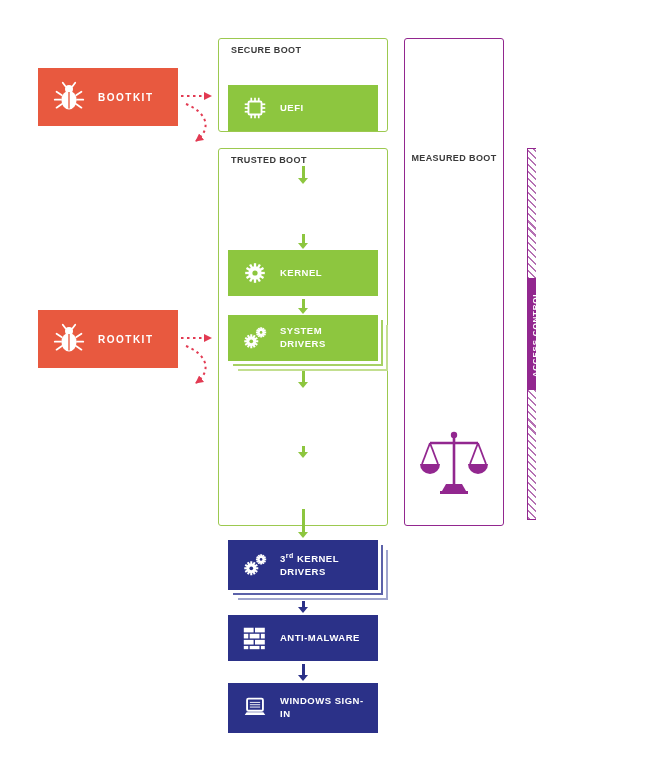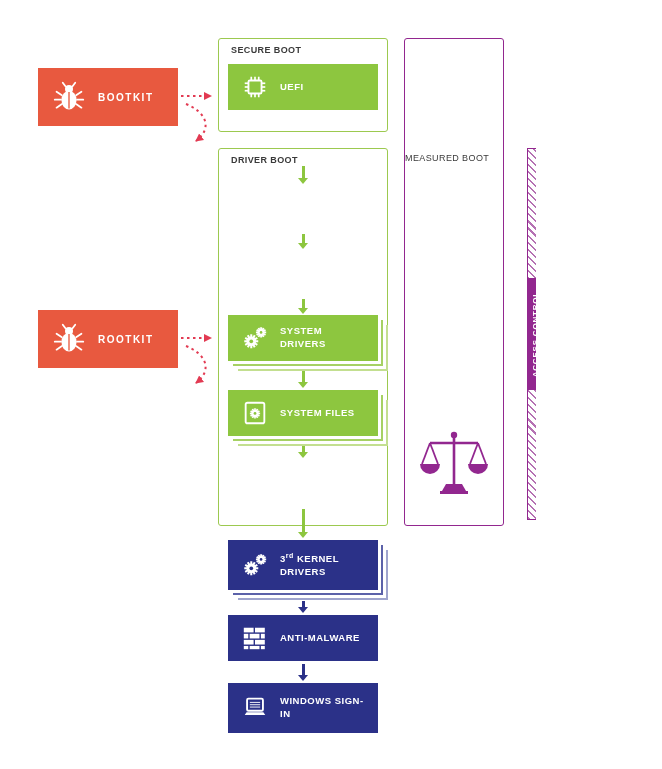--- a/index.html
+++ b/index.html
@@ -6,22 +6,22 @@
   .canvas{position:relative;width:536px;height:769px;background:#fff;overflow:hidden;
           font-family:"Liberation Sans",sans-serif;}
 
   
   .cbox{position:absolute;border:1px solid;border-radius:3px;background:#fff;box-sizing:border-box;}
   .cbox.secure{left:218px;top:38px;width:170px;height:94px;border-color:#9cc94f;}
   .cbox.trusted{left:218px;top:148px;width:170px;height:378px;border-color:#9cc94f;}
   .cbox.measured{left:404px;top:38px;width:100px;height:488px;border-color:#92278f;}
   .ctitle{position:absolute;left:12px;top:6px;font-size:9px;font-weight:bold;
           letter-spacing:.4px;color:#3a3a3a;white-space:nowrap;}
-  .mtitle{position:absolute;left:0;top:114px;width:100%;text-align:left;font-size:9px;
-          font-weight:normal;letter-spacing:.4px;color:#3a3a3a;}
+  .mtitle{position:absolute;left:0;top:114px;width:100%;text-align:center;font-size:9px;
+          font-weight:bold;letter-spacing:.4px;color:#3a3a3a;}
 
   
   .node{position:absolute;width:150px;height:46px;display:flex;align-items:center;gap:11px;
         padding:0 6px 0 13px;box-sizing:border-box;z-index:2;}
   .node.green{background:#8dc63f;}
   .node.navy{background:#2b3188;}
   .node.h50{height:50px;}
   .node.stack-green{box-shadow:3px 3px 0 #fff,5px 5px 0 #a6d164,8px 8px 0 #fff,10px 10px 0 #c3df90;align-items:center;}
   .node.stack-navy{box-shadow:3px 3px 0 #fff,5px 5px 0 #5c62a9,8px 8px 0 #fff,10px 10px 0 #a0a5cd;}
   .nlabel{color:#fff;font-size:9.5px;font-weight:bold;letter-spacing:.5px;line-height:1.35;max-width:84px;}
@@ -63,28 +63,28 @@
 </head>
 <body>
 
 <div class="canvas">
 
   <div class="cbox secure">
     <span class="ctitle">SECURE BOOT</span>
   </div>
 
   <div class="cbox trusted">
-    <span class="ctitle">DRIVER BOOT</span>
+    <span class="ctitle">TRUSTED BOOT</span>
   </div>
 
   <div class="cbox measured">
     <span class="mtitle">MEASURED BOOT</span>
   </div>
 
-  <div class="node green" style="left:228px;top:64px">
+  <div class="node green" style="left:228px;top:85px">
     <span class="nicon">
       <svg viewBox="0 0 30 30" class="on-green">
         <rect x="8" y="8" width="14" height="14" rx="1.5" fill="none" stroke="#fff" stroke-width="2"></rect>
         <g stroke="#fff" stroke-width="1.8">
           <line x1="11" y1="4" x2="11" y2="8"></line>
             <line x1="15" y1="4" x2="15" y2="8"></line>
             <line x1="19" y1="4" x2="19" y2="8"></line>
           <line x1="11" y1="22" x2="11" y2="26"></line>
             <line x1="15" y1="22" x2="15" y2="26"></line>
             <line x1="19" y1="22" x2="19" y2="26"></line>
@@ -94,20 +94,37 @@
           <line x1="22" y1="11" x2="26" y2="11"></line>
             <line x1="22" y1="15" x2="26" y2="15"></line>
             <line x1="22" y1="19" x2="26" y2="19"></line>
         </g>
       </svg>
     </span>
     <span class="nlabel">UEFI</span>
   </div>
 
 
+  <div class="node green" style="left:228px;top:250px">
+    <span class="nicon">
+      <svg viewBox="0 0 30 30" class="on-green">
+        <g stroke="#fff" stroke-width="2.5">
+          <line x1="15" y1="4.5" x2="15" y2="25.5"></line>
+          <line x1="15" y1="4.5" x2="15" y2="25.5" transform="rotate(30 15 15)"></line>
+          <line x1="15" y1="4.5" x2="15" y2="25.5" transform="rotate(60 15 15)"></line>
+          <line x1="15" y1="4.5" x2="15" y2="25.5" transform="rotate(90 15 15)"></line>
+          <line x1="15" y1="4.5" x2="15" y2="25.5" transform="rotate(120 15 15)"></line>
+          <line x1="15" y1="4.5" x2="15" y2="25.5" transform="rotate(150 15 15)"></line>
+        </g>
+        <circle cx="15" cy="15" r="7.2" fill="#fff"></circle>
+        <circle cx="15" cy="15" r="2.8" class="hole"></circle>
+      </svg>
+    </span>
+    <span class="nlabel">KERNEL</span>
+  </div>
 
   <div class="node green stack-green" style="left:228px;top:315px">
     <span class="nicon">
       <svg viewBox="0 0 30 30" class="on-green">
         <g stroke="#fff" stroke-width="2.2">
           <line x1="11" y1="11" x2="11" y2="26"></line>
           <line x1="11" y1="11" x2="11" y2="26" transform="rotate(30 11 18.5)"></line>
           <line x1="11" y1="11" x2="11" y2="26" transform="rotate(60 11 18.5)"></line>
           <line x1="11" y1="11" x2="11" y2="26" transform="rotate(90 11 18.5)"></line>
           <line x1="11" y1="11" x2="11" y2="26" transform="rotate(120 11 18.5)"></line>
@@ -123,38 +140,20 @@
           <line x1="21.5" y1="3.5" x2="21.5" y2="14.5" transform="rotate(120 21.5 9)"></line>
           <line x1="21.5" y1="3.5" x2="21.5" y2="14.5" transform="rotate(150 21.5 9)"></line>
         </g>
         <circle cx="21.5" cy="9" r="3.6" fill="#fff"></circle>
         <circle cx="21.5" cy="9" r="1.4" class="hole"></circle>
       </svg>
     </span>
     <span class="nlabel">SYSTEM DRIVERS</span>
   </div>
 
-  <div class="node green stack-green" style="left:228px;top:390px">
-    <span class="nicon">
-      <svg viewBox="0 0 30 30" class="on-green">
-        <rect x="5" y="4" width="20" height="22" rx="2" fill="none" stroke="#fff" stroke-width="2"></rect>
-        <g stroke="#fff" stroke-width="1.8">
-          <line x1="15" y1="10" x2="15" y2="21"></line>
-          <line x1="15" y1="10" x2="15" y2="21" transform="rotate(30 15 15.5)"></line>
-          <line x1="15" y1="10" x2="15" y2="21" transform="rotate(60 15 15.5)"></line>
-          <line x1="15" y1="10" x2="15" y2="21" transform="rotate(90 15 15.5)"></line>
-          <line x1="15" y1="10" x2="15" y2="21" transform="rotate(120 15 15.5)"></line>
-          <line x1="15" y1="10" x2="15" y2="21" transform="rotate(150 15 15.5)"></line>
-        </g>
-        <circle cx="15" cy="15.5" r="3.8" fill="#fff"></circle>
-        <circle cx="15" cy="15.5" r="1.5" class="hole"></circle>
-      </svg>
-    </span>
-    <span class="nlabel">SYSTEM FILES</span>
-  </div>
 
 
   <div class="node navy h50 stack-navy" style="left:228px;top:540px">
     <span class="nicon">
       <svg viewBox="0 0 30 30" class="on-navy">
         <g stroke="#fff" stroke-width="2.2">
           <line x1="11" y1="11" x2="11" y2="26"></line>
           <line x1="11" y1="11" x2="11" y2="26" transform="rotate(30 11 18.5)"></line>
           <line x1="11" y1="11" x2="11" y2="26" transform="rotate(60 11 18.5)"></line>
           <line x1="11" y1="11" x2="11" y2="26" transform="rotate(90 11 18.5)"></line>

